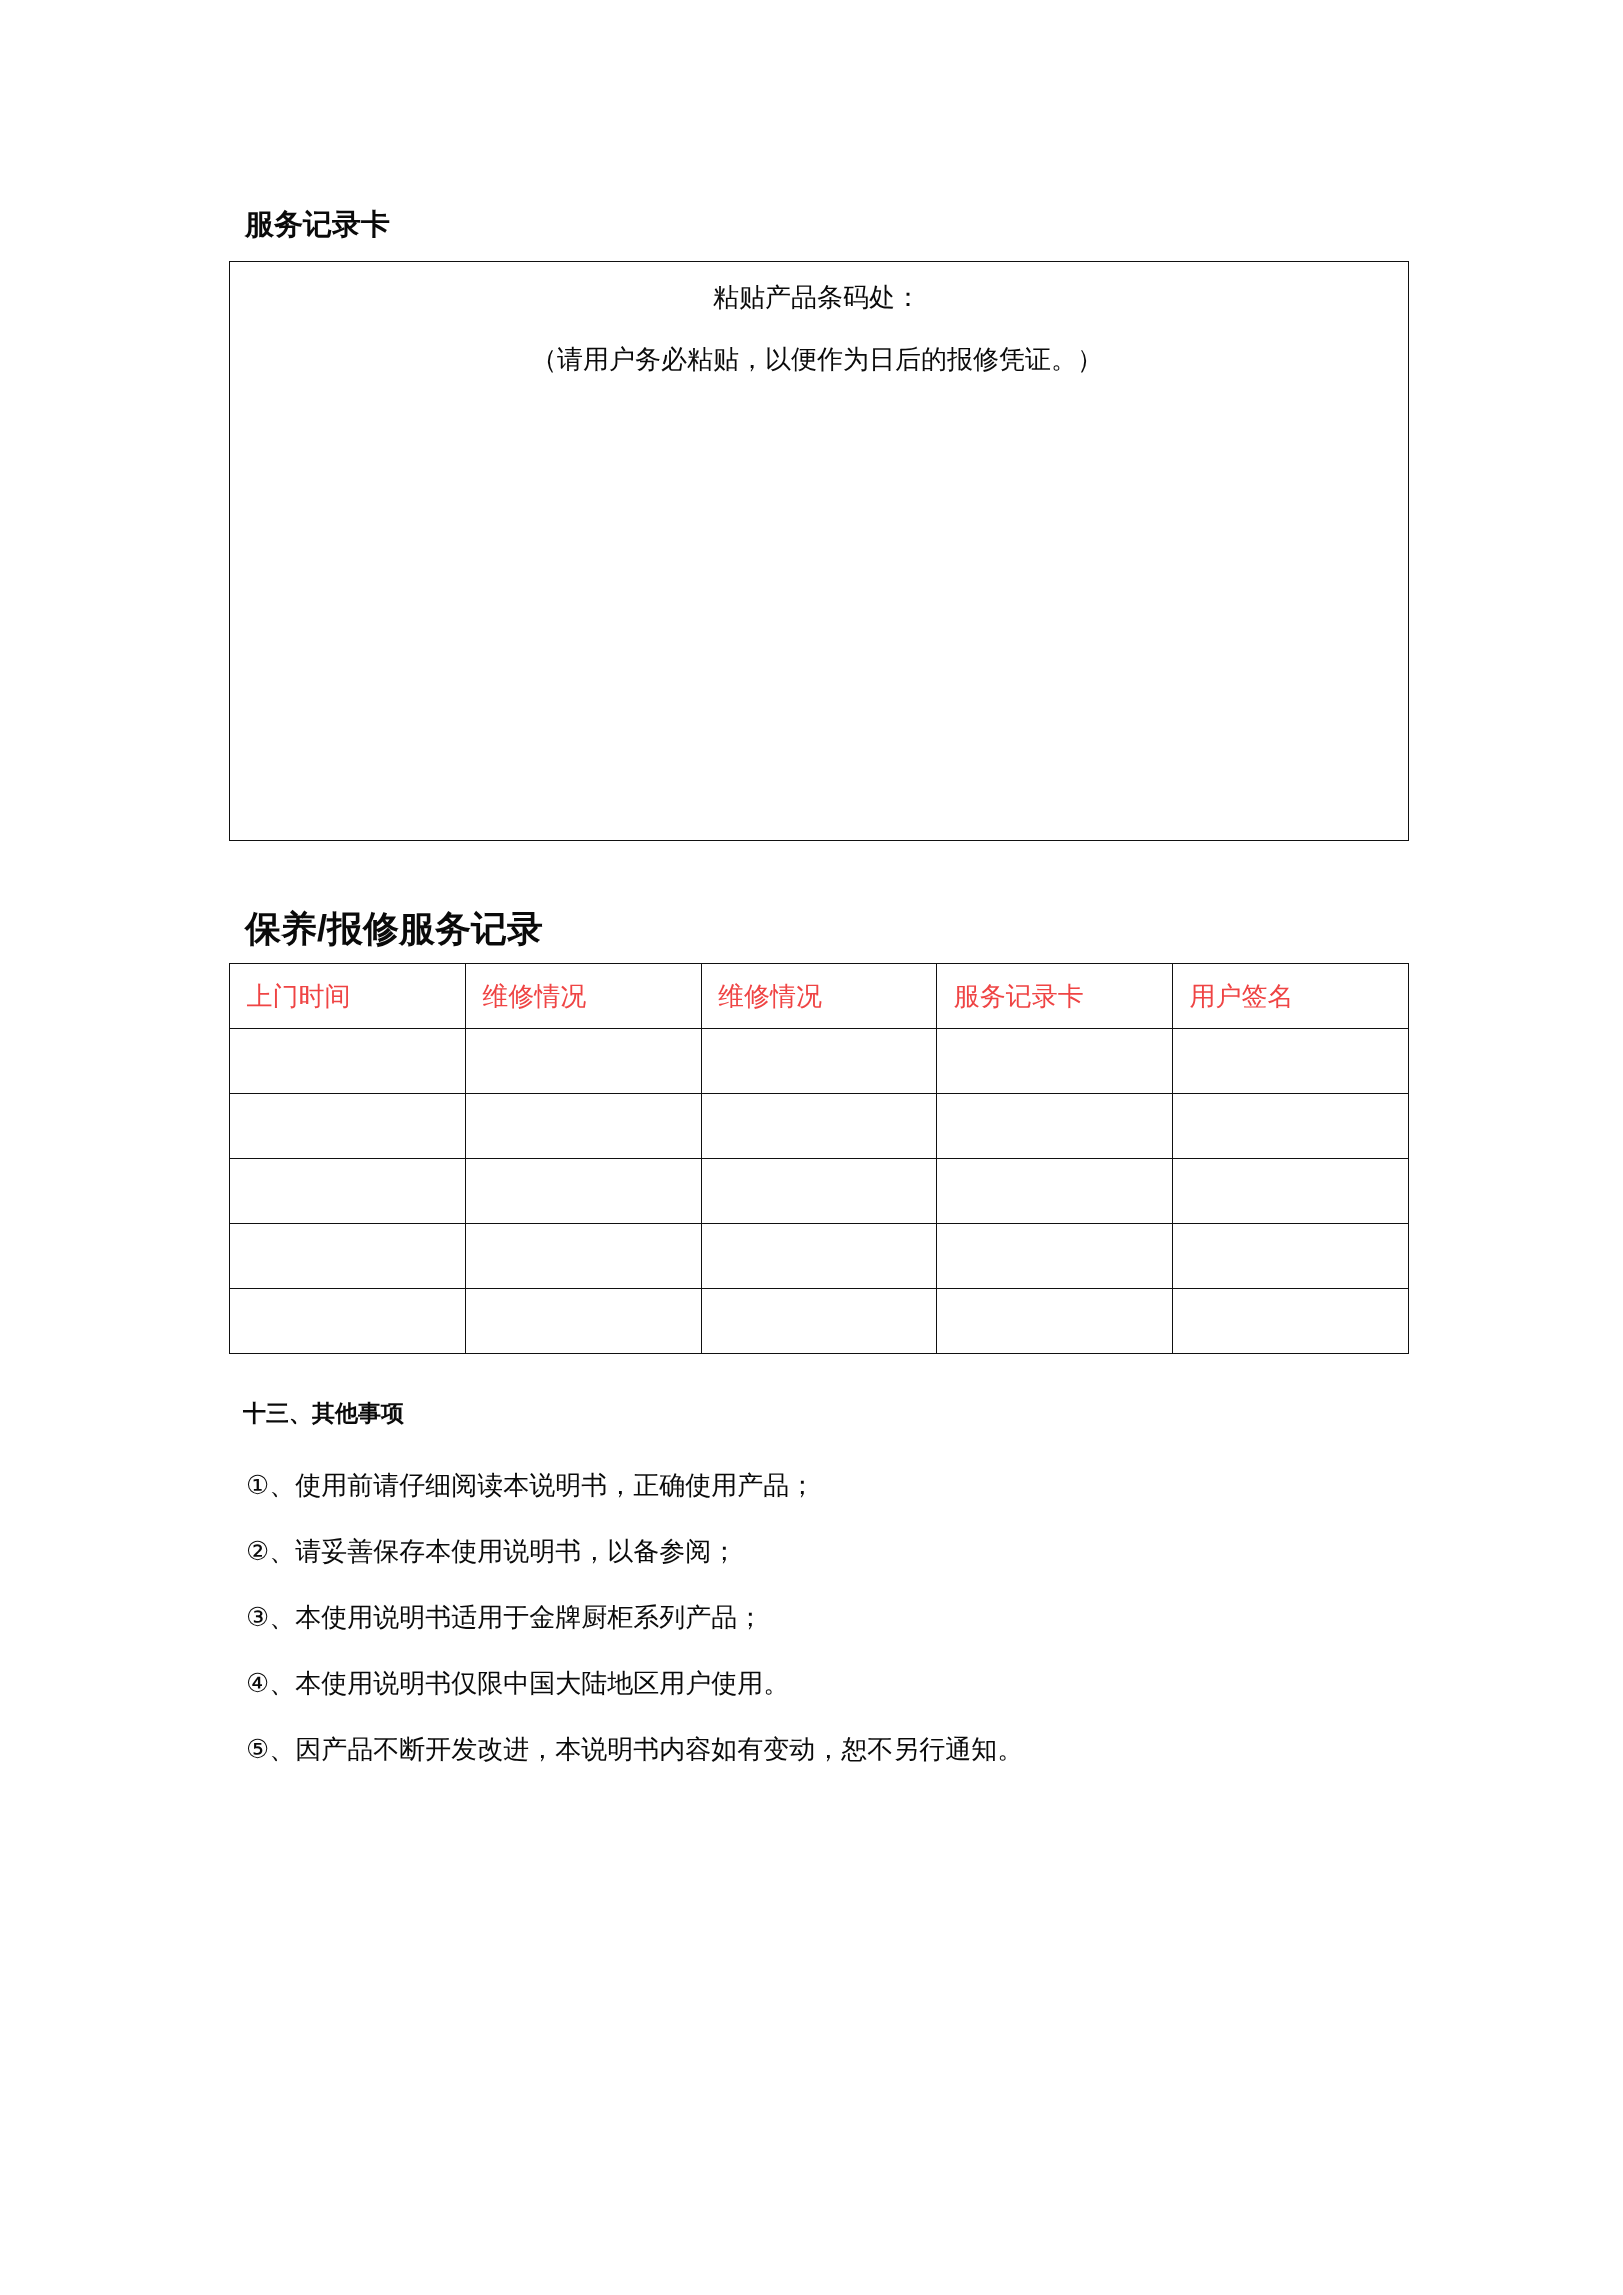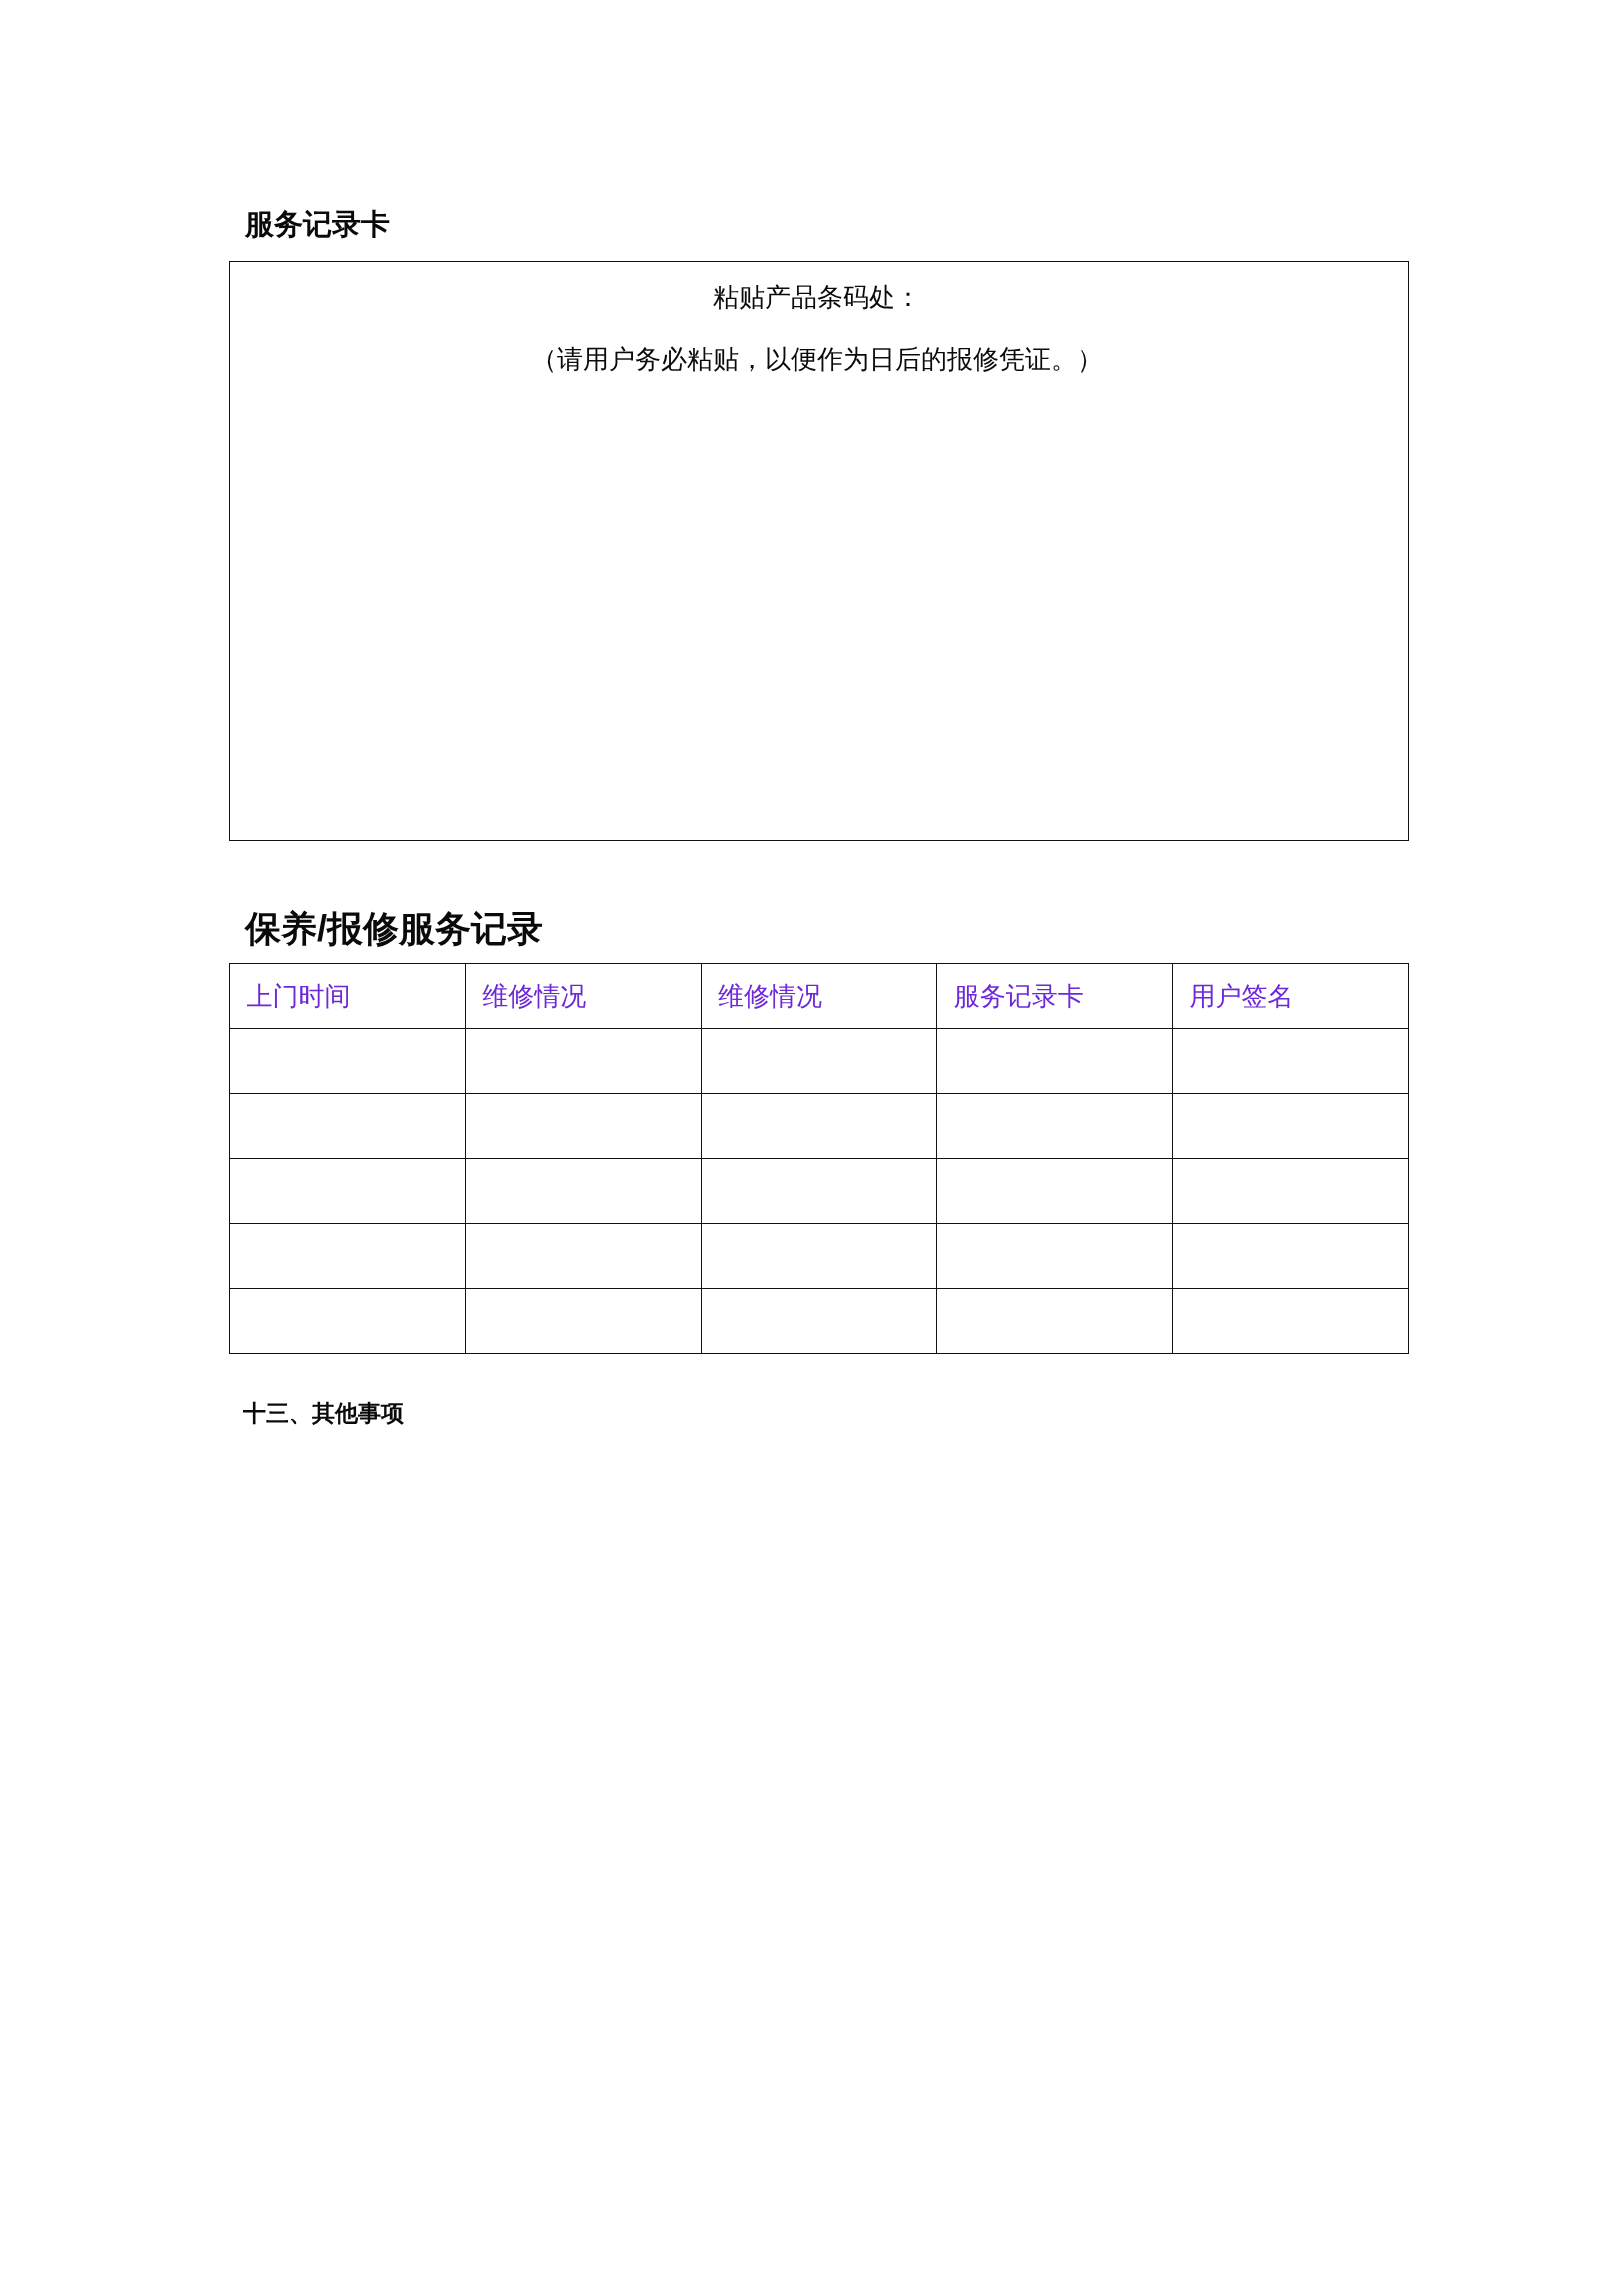--- a/index.html
+++ b/index.html
@@ -64,21 +64,21 @@
     table-layout: fixed;
   }
   .record-table th,
   .record-table td {
     border: 1.3px solid #111111;
     padding: 0 0 0 16.4px;
     font-size: 26px;
     font-weight: normal;
     text-align: left;
     vertical-align: middle;
-    color: #6d28d9;
+    color: #ef4444;
     white-space: nowrap;
     overflow: hidden;
   }
   .record-table th { height: 64px; }
   .record-table td { height: 64px; }
   .record-table col { width: 20%; }
   #other-matters-title {
     left: 243px;
     top: 1394px;
     font-size: 23px;
@@ -162,15 +162,22 @@
         <td></td>
         <td></td>
         <td></td>
         <td></td>
       </tr>
     </tbody>
   </table>
 
   <h1 class="section-title" id="other-matters-title">十三、其他事项</h1>
 
+  <div class="other-matters-list">
+    <p>①、使用前请仔细阅读本说明书，正确使用产品；</p>
+    <p>②、请妥善保存本使用说明书，以备参阅；</p>
+    <p>③、本使用说明书适用于金牌厨柜系列产品；</p>
+    <p>④、本使用说明书仅限中国大陆地区用户使用。</p>
+    <p>⑤、因产品不断开发改进，本说明书内容如有变动，恕不另行通知。</p>
+  </div>
 
 </div>
 
 
 </body></html>

